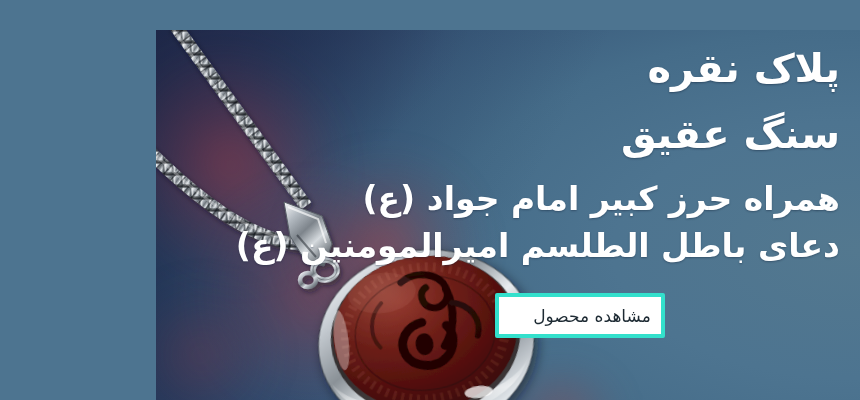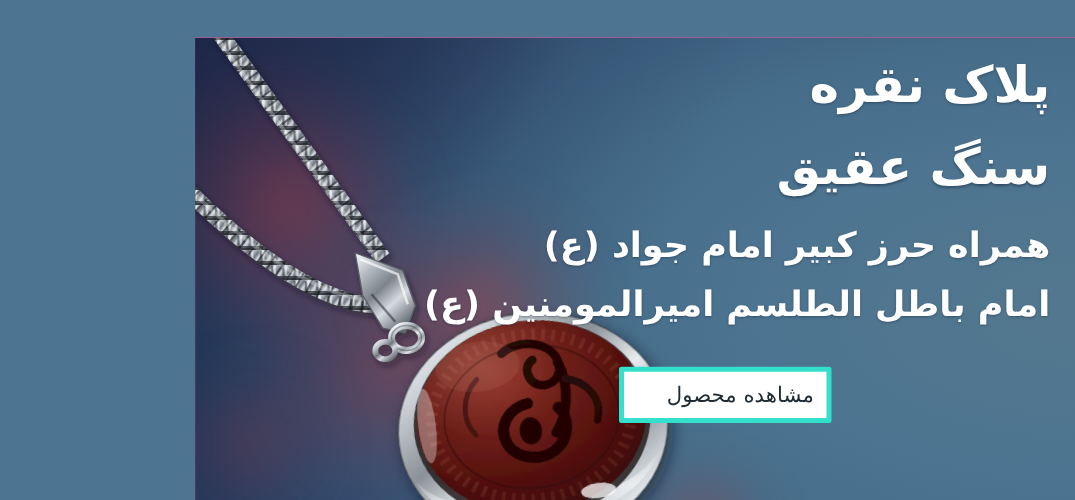--- a/index.html
+++ b/index.html
@@ -88,21 +88,21 @@
     letter-spacing:0px;
     text-shadow:0 1px 2px rgba(20,36,58,0.45);
     white-space:nowrap;
   }
   .title-1{position:absolute;right:0;top:18px;}
   .title-2{position:absolute;right:0;top:84px;text-align:center;}
 
   .sub-1,.sub-2{
     color:#ffffff;
     font-weight:bold;
-    font-size:28px;
+    font-size:33px;
     line-height:1.0;
     text-shadow:0 1px 2px rgba(20,36,58,0.40);
     white-space:nowrap;
   }
   .sub-1{position:absolute;right:0;top:152px;}
   .sub-2{position:absolute;right:0;top:199px;}
 
   
   .cta{
     position:absolute;
@@ -257,18 +257,18 @@
         <ellipse cx="252" cy="380" rx="20" ry="7" fill="rgba(255,255,255,0.55)"></ellipse>
         <ellipse cx="186" cy="300" rx="7" ry="30" fill="rgba(255,255,255,0.35)"></ellipse>
       </g>
     </svg>
   </div>
 
   <div class="copy">
     <div class="title-1">پلاک نقره</div>
     <div class="title-2">سنگ عقیق</div>
     <div class="sub-1">همراه حرز کبیر امام جواد (ع)</div>
-    <div class="sub-2">امام باطل الطلسم امیرالمومنین (ع)</div>
+    <div class="sub-2">دعای باطل الطلسم امیرالمومنین (ع)</div>
   </div>
 
   <a class="cta" href="#">مشاهده محصول</a>
 
 </div>
 
 </body></html>

